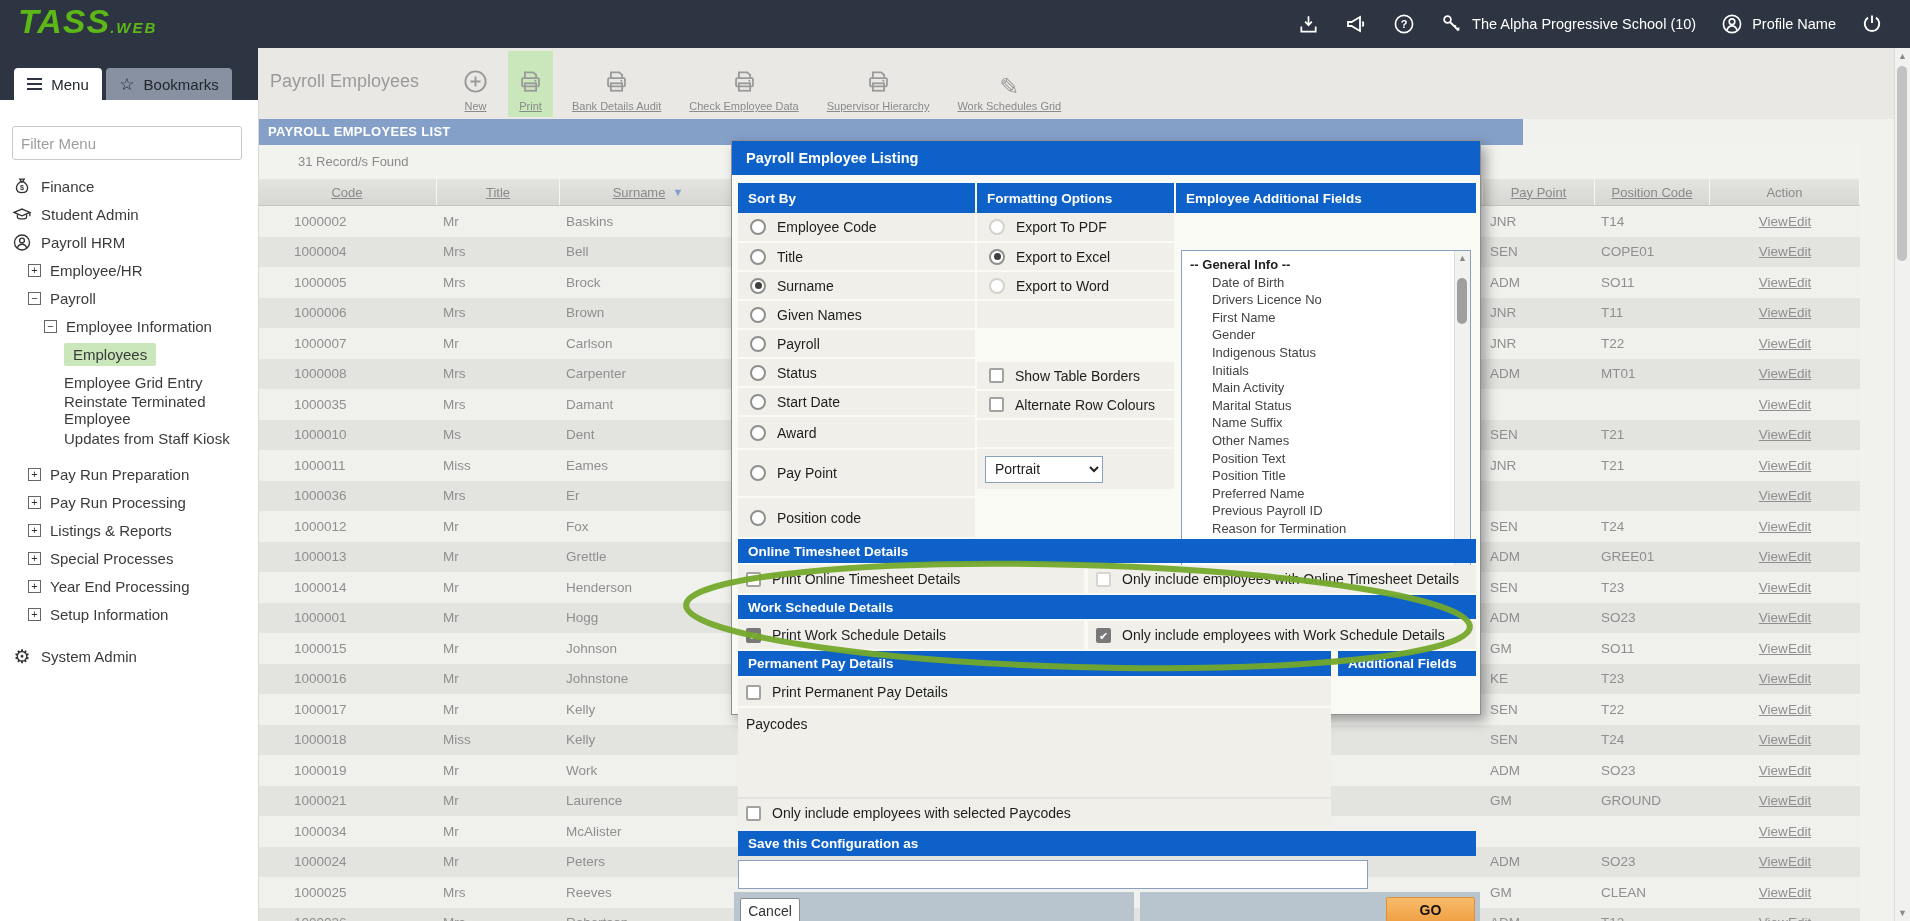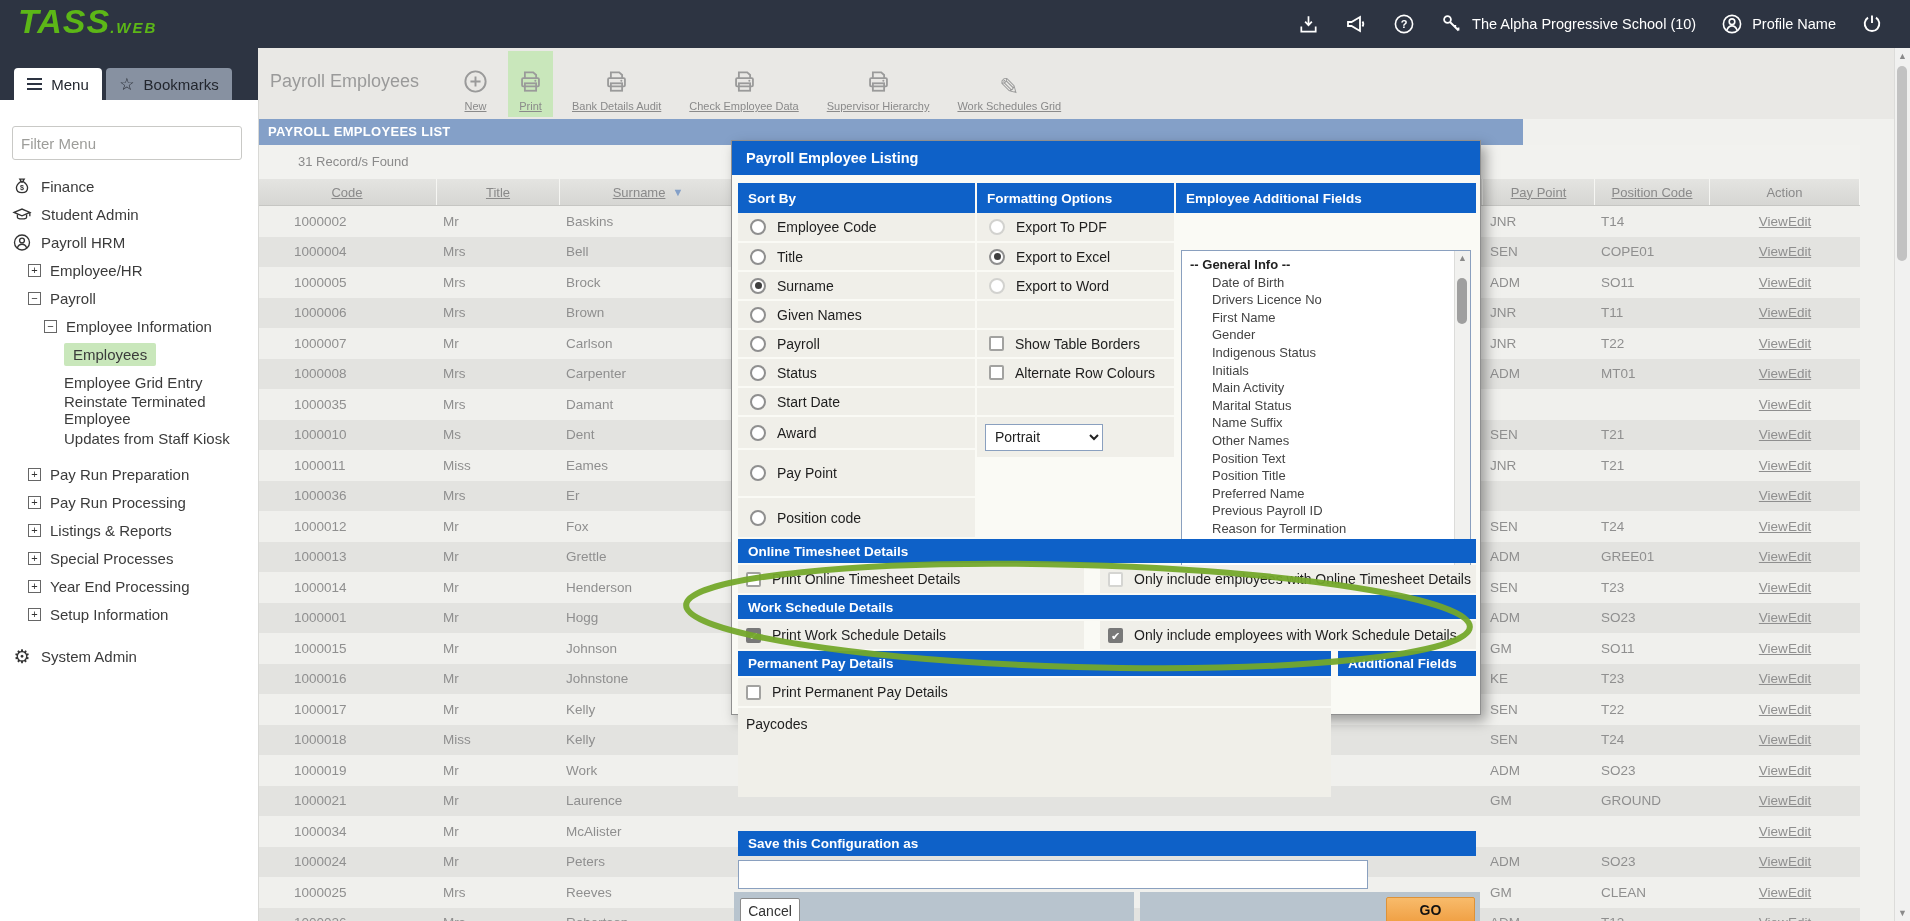--- a/index.html
+++ b/index.html
@@ -84,21 +84,21 @@
   .cb.on::after{content:"\2714";}
   .lbox{background:#fff;border:1px solid #8aa0bf;position:relative;overflow:hidden;}
   .lbox .litem{white-space:nowrap;}
   .vscroll{position:absolute;right:0;top:0;bottom:0;width:15px;background:#f1f1ef;border-left:1px solid #dcdcda;
            text-align:center;color:#8a8a8a;font-size:9px;}
   .vscroll .up{position:absolute;top:2px;left:0;right:0;}
   .vscroll .dn{position:absolute;bottom:2px;left:0;right:0;}
   .vthumb{position:absolute;left:2px;width:10px;background:#9f9f9f;border-radius:5px;}
   select.orient{width:118px;height:27px;border:1px solid #8aa0bf;background:#fff;font-family:"Liberation Sans",sans-serif;
                 font-size:14px;color:#222;padding-left:5px;}
-  .cellrow{display:flex;gap:16px;}
+  .cellrow{display:flex;gap:4px;}
   .cellrow .cell{background:#f0efe9;display:flex;align-items:center;gap:11px;padding-left:8px;
                  font-size:14px;color:#1e1e1e;box-sizing:border-box;}
   .footer{display:flex;gap:6px;}
   .fcell{background:#b8c4ce;position:relative;}
   .btn-cancel{position:absolute;left:6px;top:6px;width:60px;height:26px;background:#fff;border:1px solid #8a8a8a;
               font-family:"Liberation Sans",sans-serif;font-size:14px;color:#333;border-radius:2px;}
   .btn-go{position:absolute;right:5px;top:5px;width:89px;height:26px;background:linear-gradient(#f8bb6b,#f0a044);
           border:1px solid #dd9238;font-family:"Liberation Sans",sans-serif;font-size:14px;font-weight:bold;color:#111;
           border-radius:2px;}
   .save-input{border:1px solid #8aa0bf;background:#fff;font-family:"Liberation Sans",sans-serif;font-size:14px;padding:0 6px;}
@@ -690,21 +690,21 @@
           </div>
           <div class="orow" style="height: 29px;">
             <span class="rad sel"></span>
             <span class="opt-lbl">Export to Excel</span>
           </div>
           <div class="orow" style="height: 29px;">
             <span class="rad dis"></span>
             <span class="opt-lbl">Export to Word</span>
           </div>
           <div class="orow" style="height: 29px;"></div>
-          <div class="orow" style="height: 29px;">
+          <div class="orow" style="height: 29px; margin-top: 32px;">
             <span class="cb"></span>
             <span class="opt-lbl">Show Table Borders</span>
           </div>
           <div class="orow" style="height: 29px;">
             <span class="cb"></span>
             <span class="opt-lbl">Alternate Row Colours</span>
           </div>
           <div class="orow" style="height: 29px;"></div>
           <div class="orow" style="height: 42px;">
             <select class="orient" style="margin-left: -4px;"><option>Portrait</option></select>
@@ -770,20 +770,24 @@
 
     <div class="mabs cell cellrow" style="left:6px;top:537px;width:593px;height:28px;background:#f0efe9;display:flex;align-items:center;gap:11px;padding-left:8px;font-size:14px;color:#1e1e1e;">
       <span class="cb" id="cb-pp-print"></span>
       <span>Print Permanent Pay Details</span>
     </div>
 
     <div class="mabs" style="left:6px;top:567px;width:593px;height:89px;background:#f0efe9;">
       <span class="paylabel" style="position:absolute;left:8px;top:8px;">Paycodes</span>
     </div>
 
+    <div class="mabs" style="left:6px;top:658px;width:593px;height:28px;background:#f0efe9;display:flex;align-items:center;gap:11px;padding-left:8px;font-size:14px;color:#1e1e1e;">
+      <span class="cb" id="cb-pp-only"></span>
+      <span>Only include employees with selected Paycodes</span>
+    </div>
 
     <div class="mabs sec-h" style="left:6px;top:690px;width:738px;height:25px;">Save this Configuration as</div>
     <input class="mabs save-input" style="left: 6px; top: 719px; width: 630px; height: 29px;" value="">
 
     <div class="mabs footer" style="left:2px;top:751px;width:746px;height:30px;">
       <div class="fcell" style="width:400px;height:30px;">
         <button class="btn-cancel">Cancel</button>
       </div>
       <div class="fcell" style="flex:1;height:30px;">
         <button class="btn-go">GO</button>

